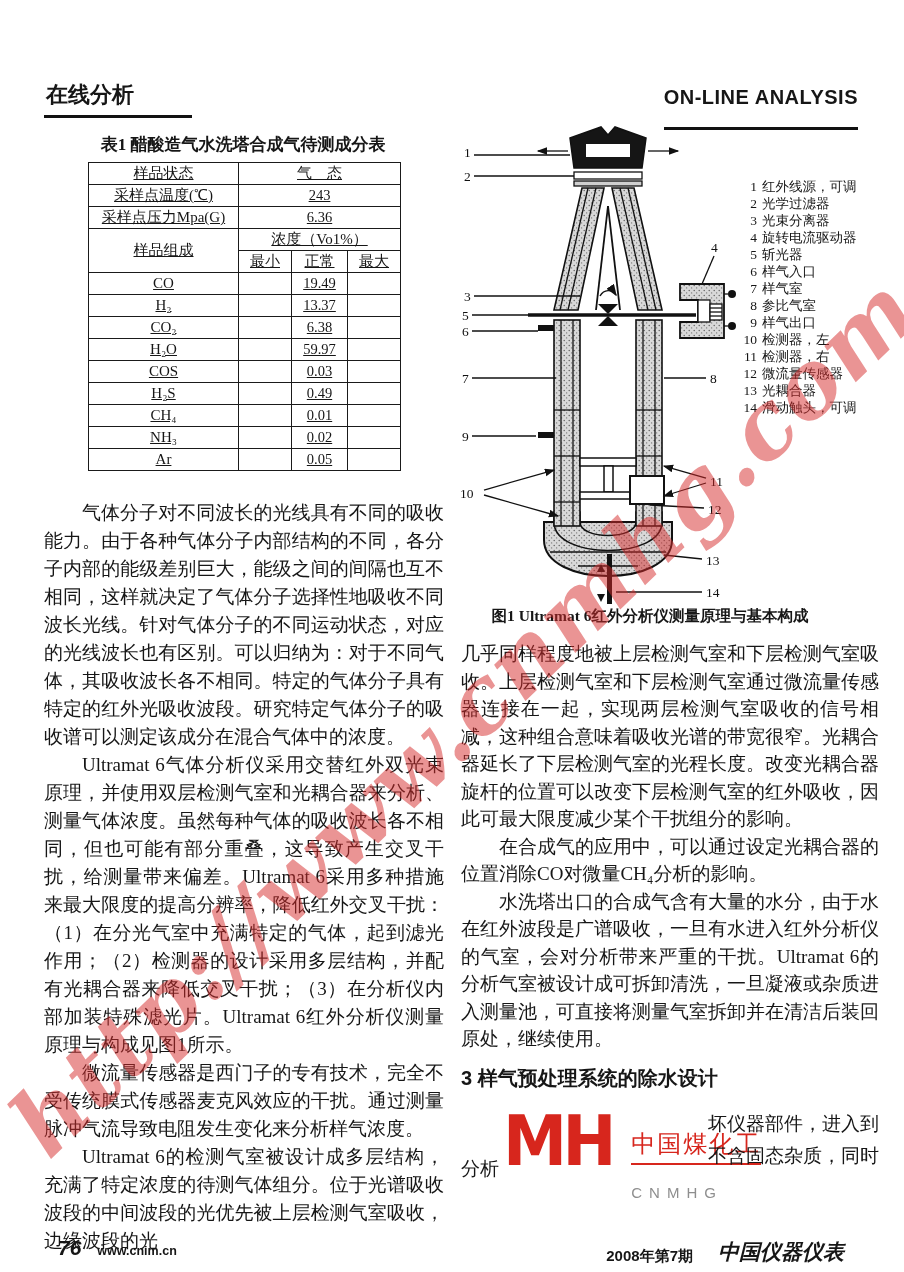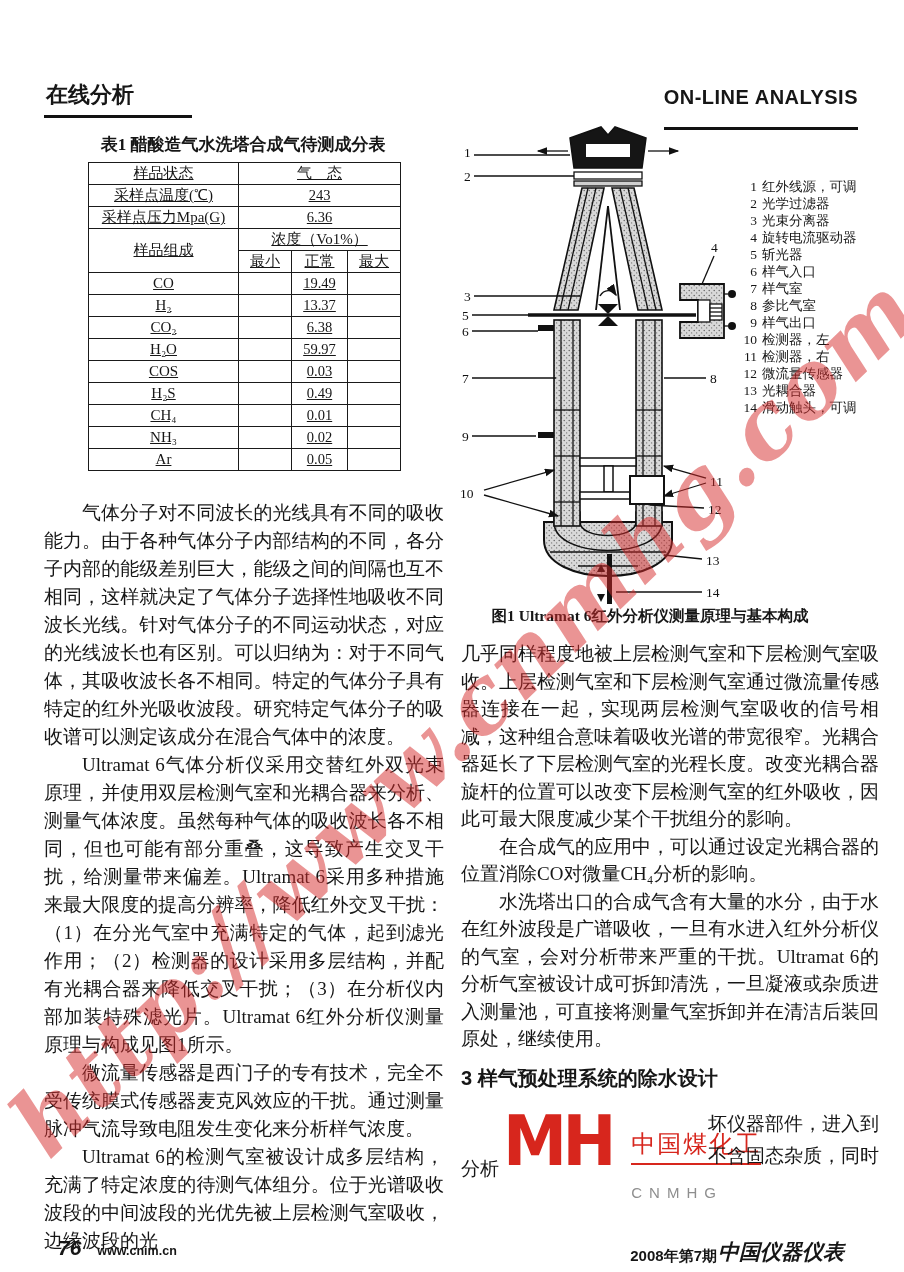--- a/index.html
+++ b/index.html
@@ -65,21 +65,21 @@
 
   
   .ft-left{position:absolute;left:58px;top:1236px;display:flex;align-items:baseline;
            font-family:"Liberation Sans",sans-serif;}
   .ft-left .pg{font-size:21px;font-weight:bold;font-style:italic;}
   .ft-left .site{font-size:12.5px;font-weight:bold;margin-left:16px;}
   .ft-right{position:absolute;right:60px;top:1238px;display:flex;align-items:flex-end;
             font-family:"Liberation Sans",sans-serif;}
   .ft-right .issue{font-size:15px;font-weight:bold;}
   .ft-right .journal{font-family:Liberation Mono, monospace;font-style:italic;font-weight:bold;
-                     font-size:21px;margin-left:1px;}
+                     font-size:21px;margin-left:25px;}
 </style>
 </head>
 <body>
 
 <div class="page">
 
   <div class="hdr-left">在线分析</div>
   <div class="hdr-right">ON-LINE ANALYSIS</div>
 
   <div class="tbl-title">表1  醋酸造气水洗塔合成气待测成分表</div>

